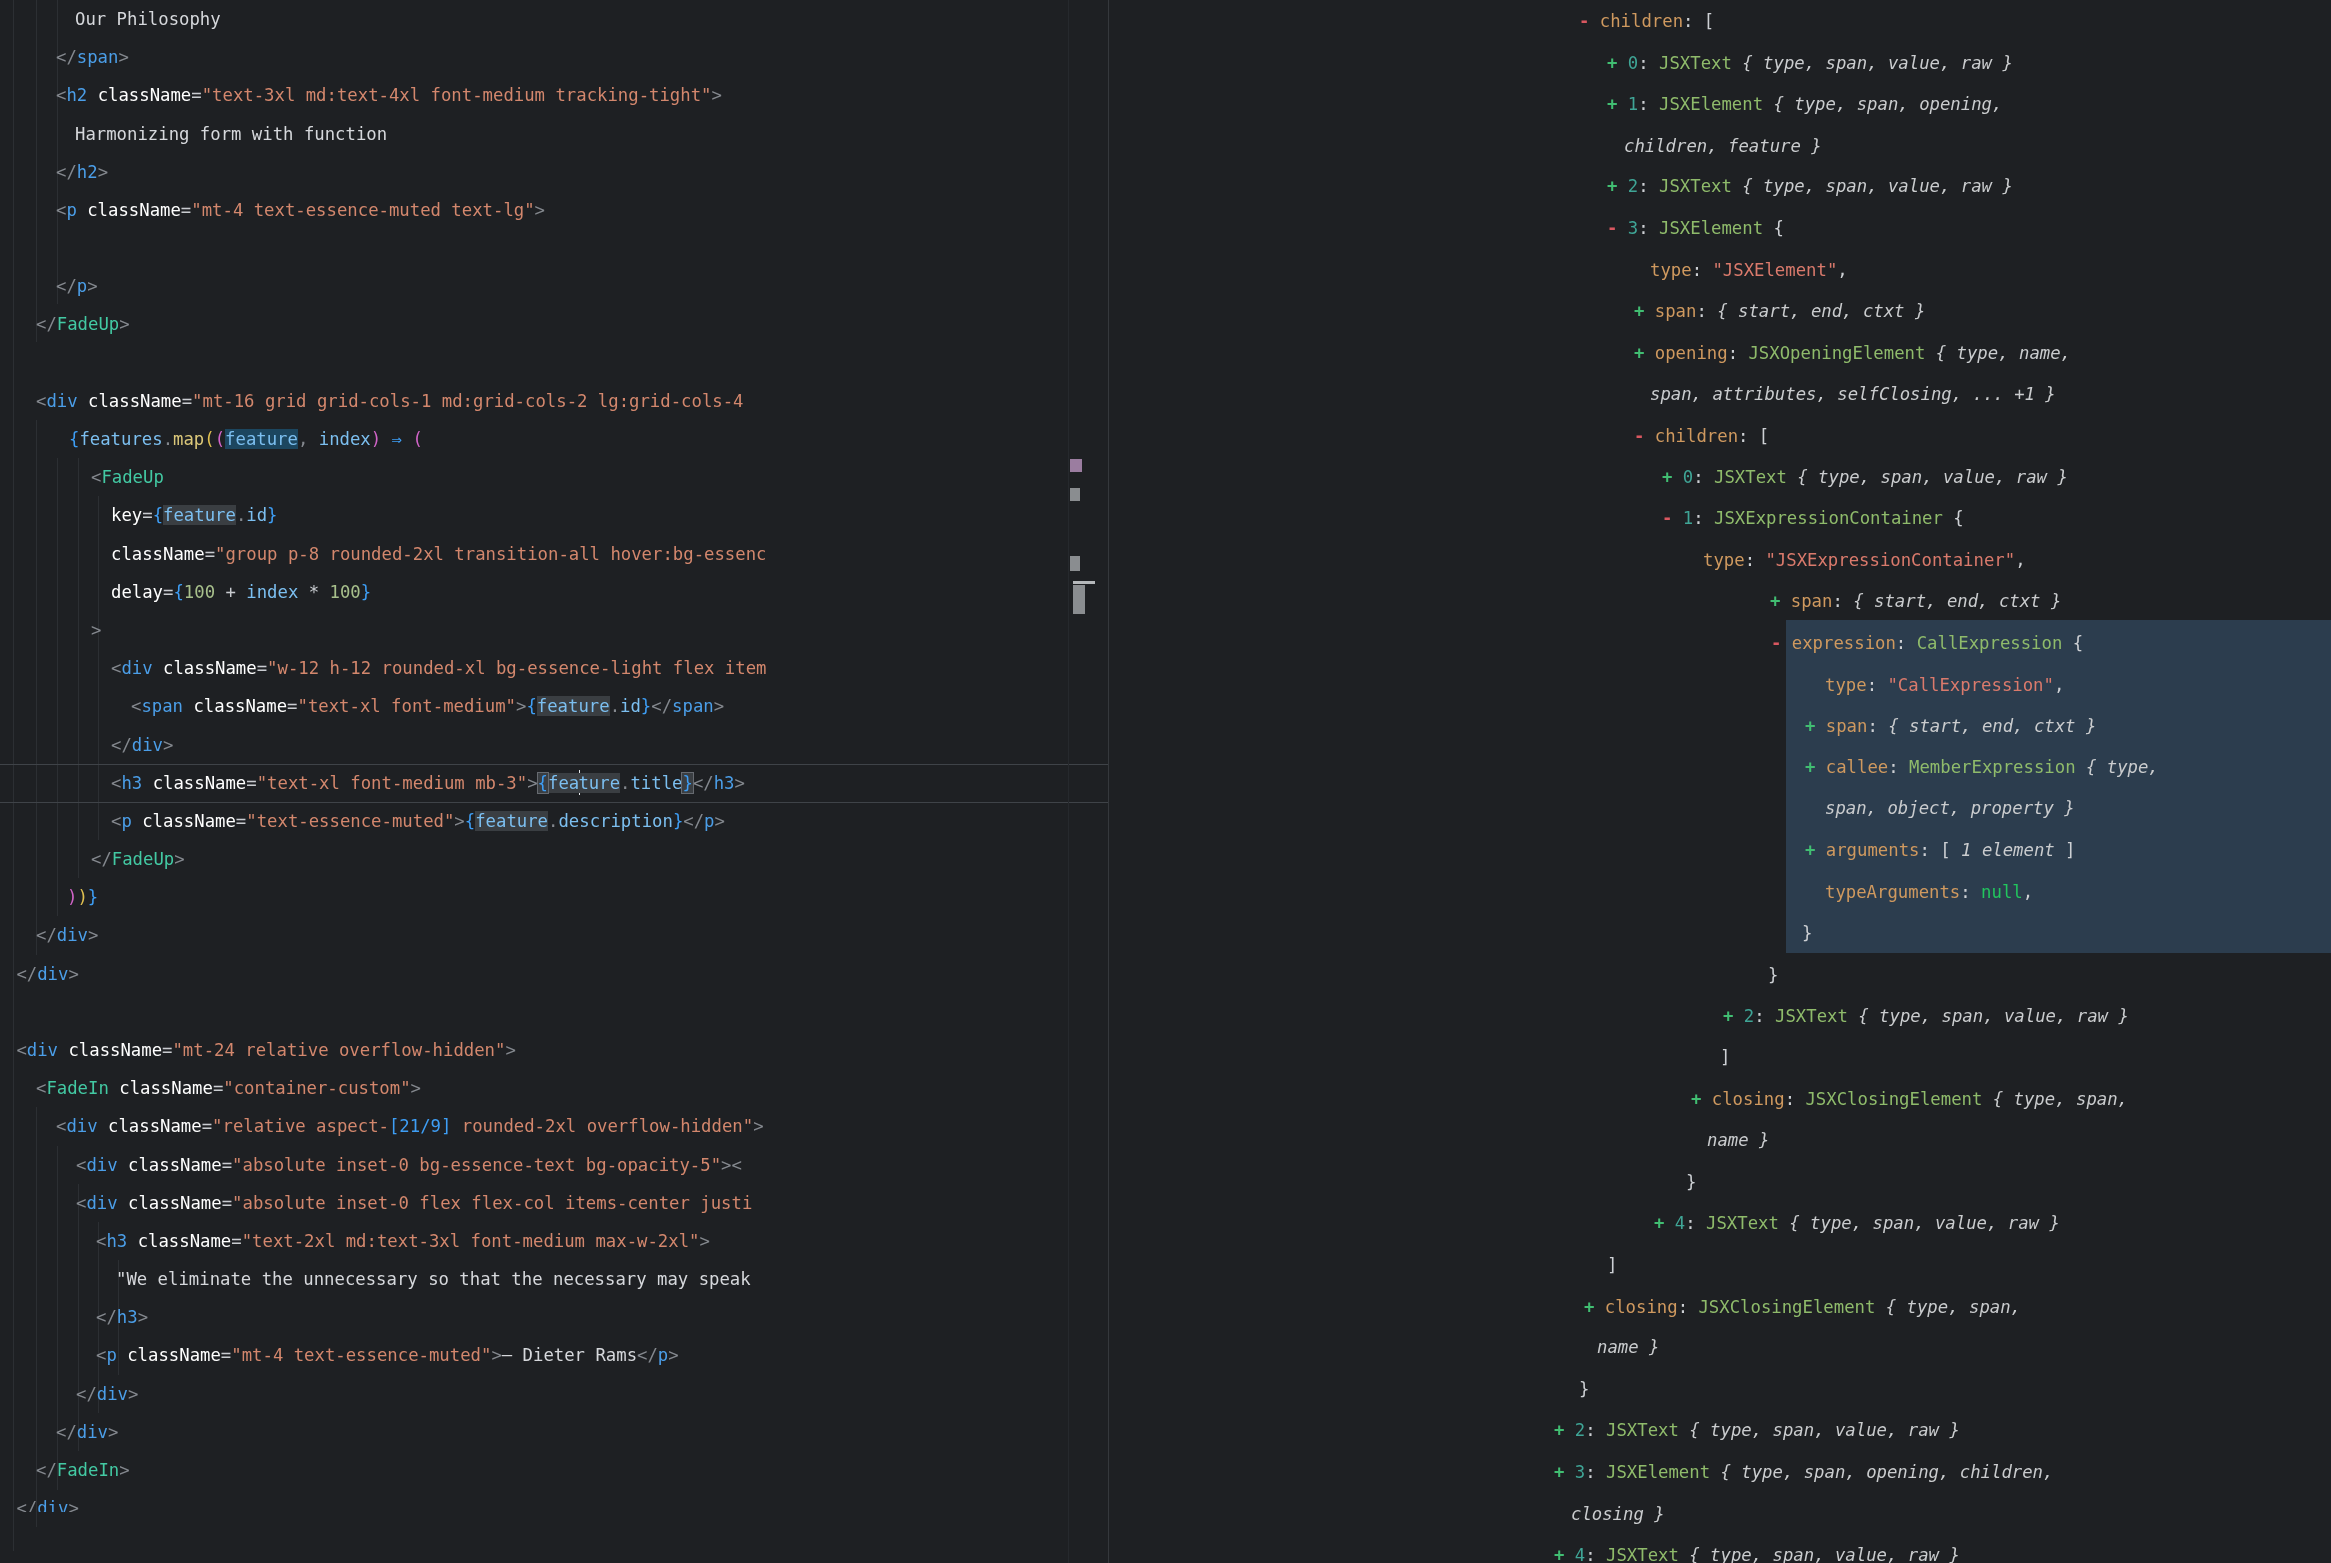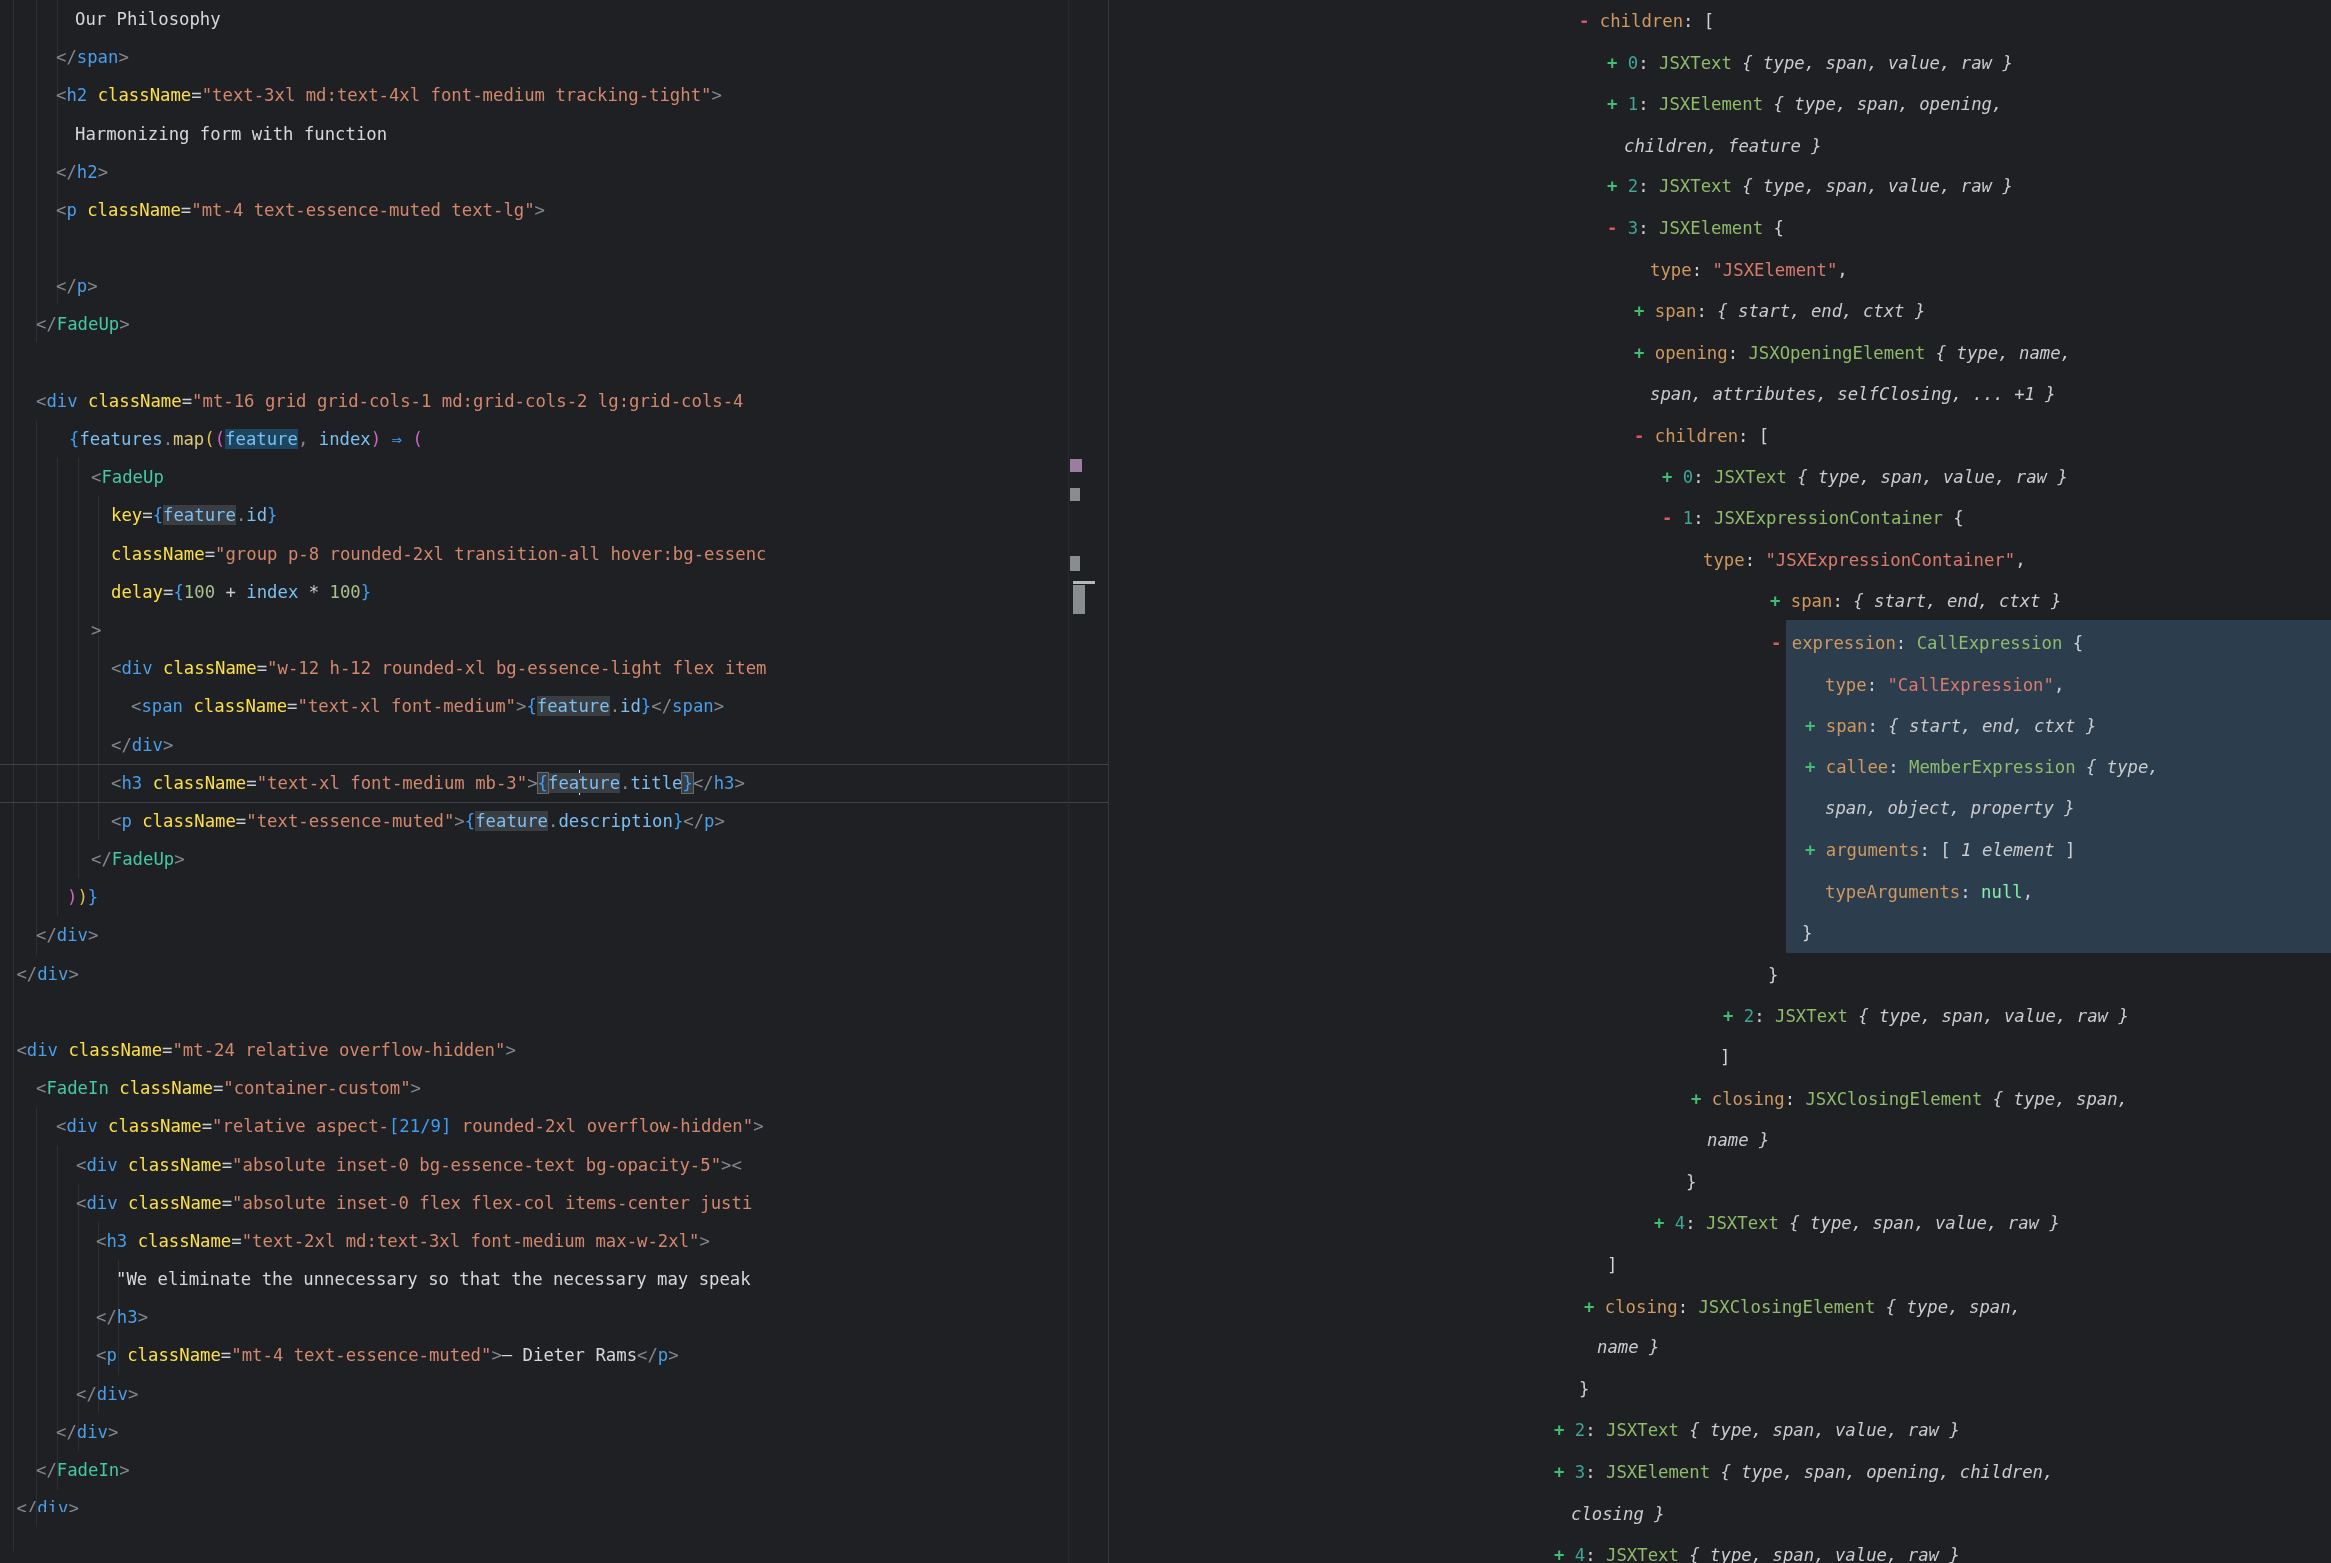--- a/index.html
+++ b/index.html
@@ -12,30 +12,30 @@
   .vline{position:absolute;width:0.9px;background:#2c2f33;z-index:0;}
   #ruler-line{position:absolute;left:1068px;top:0;width:0.9px;height:1564px;background:#26292d;}
   #divider{position:absolute;left:1108px;top:0;width:0.9px;height:1564px;background:#35383c;}
   .hborder{position:absolute;left:0;width:1108px;height:0.9px;background:#3f4348;}
   .mark{position:absolute;}
   
   .cl{position:absolute;white-space:pre;line-height:38px;height:38px;z-index:2;}
   .al{position:absolute;white-space:pre;line-height:42px;height:42px;z-index:2;}
   
   .pln{color:#d6d8dc}.pg{color:#84888e}.tag{color:#4b9ee8}.cmp{color:#43c9a3}
-  .att{color:#fde047}.str{color:#d3876d}.brc{color:#3e9ef5}.idn{color:#7cbff0}
+  .att{color:#ffffff}.str{color:#d3876d}.brc{color:#3e9ef5}.idn{color:#7cbff0}
   .fnc{color:#dcc87a}.num{color:#a8c08c}.opr{color:#c9ccd0}.pry{color:#e0c050}
   .prm{color:#d164c8}.arr{color:#3e9ef5}
   .occ{background:#3a3e42}.sel{background:#1c465f}
   .bm{background:#3a3e42;outline:0.9px solid #666a70;outline-offset:-0.9px}
   .cur{display:inline-block;width:0;border-left:1.8px solid #e8eaec;margin-right:-1.8px;height:24.5px;vertical-align:-5.5px}
   
   .k{color:#cf995f}.nd{color:#8fbb6b}.ix{color:#3fa596}
   .pl{color:#41be72;font-weight:bold}.mi{color:#d95760;font-weight:bold}
-  .pn{color:#cdd0d4}.pv{color:#caccce;font-style:italic}.st{color:#da7a6c}.nl{color:#86efac}
+  .pn{color:#cdd0d4}.pv{color:#caccce;font-style:italic}.st{color:#da7a6c}.nl{color:#22c55e}
   #ast-hl{position:absolute;background:#2c3d4e;z-index:1;}
 </style>
 </head>
 <body>
 
 <div id="stage">
 
   <div id="editor-pane">
     <div id="guides">
         <div class="vline" style="left: 12.7px; top: 0px; height: 1551px;"></div>

